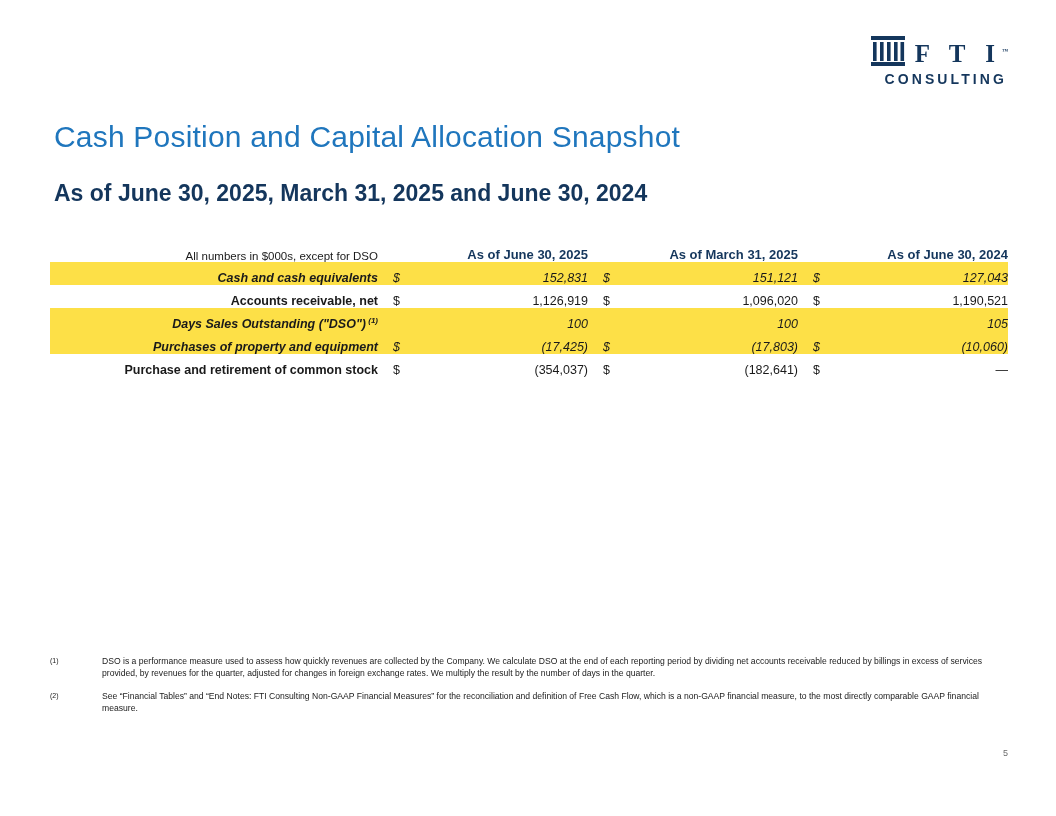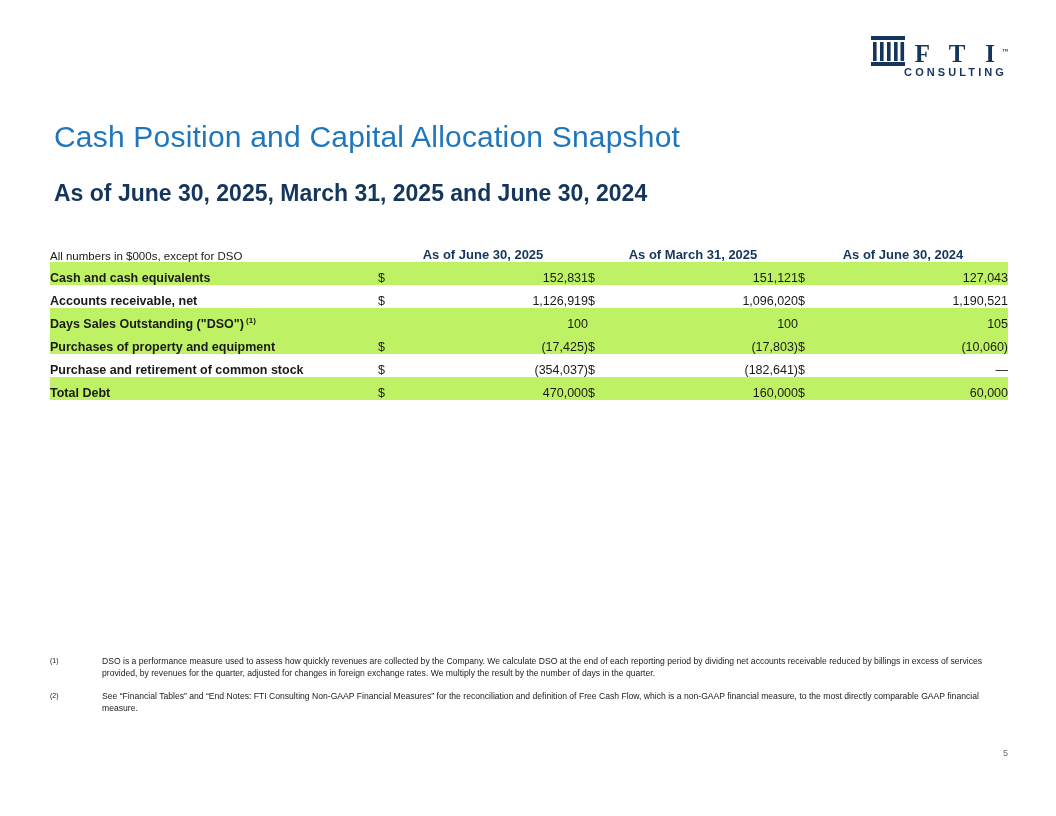--- a/index.html
+++ b/index.html
@@ -42,24 +42,25 @@
     color: #14365c;
     line-height: 1;
   }
   .logo-tm {
     font-size: 6px;
     color: #14365c;
     vertical-align: super;
     letter-spacing: 0;
   }
   .logo-sub {
-    font-size: 11px;
+    font-size: 14px;
     letter-spacing: 3.1px;
     color: #14365c;
     font-weight: 700;
+    margin-top: 5px;
     margin-right: 1px;
   }
 
   
   .slide-title {
     position: absolute;
     left: 54px;
     top: 100px;
     font-size: 30px;
     color: #1f76bd;
@@ -83,20 +84,21 @@
     width: 958px;
   }
   table.fin {
     border-collapse: collapse;
     width: 100%;
     font-size: 12.5px;
   }
   table.fin th, table.fin td {
     padding: 0;
     vertical-align: bottom;
+    text-align: right;
   }
   .hdr-row td, .hdr-row th {
     height: 22px;
     padding-bottom: 3px;
   }
   .hdr-label {
     font-size: 11.5px;
     color: #1a1a1a;
     font-weight: 400;
     text-align: left;
@@ -105,21 +107,22 @@
   .hdr-col {
     color: #14365c;
     font-weight: 700;
     font-size: 13px;
     text-align: center;
   }
   .row {
     height: 23px;
   }
   .row.shaded {
-    background: #bef264;
+    background: #fde047;
+    font-style: italic;
   }
   .cell-label {
     font-weight: 700;
     font-size: 12.5px;
     color: #1a1a1a;
     padding-left: 2px;
     white-space: nowrap;
   }
   .cur {
     width: 16px;
@@ -258,29 +261,20 @@
         </tr>
         <tr class="row">
           <td class="cell-label">Purchase and retirement of common stock</td>
           <td class="cur">$</td>
           <td class="num">(354,037)</td>
           <td class="cur">$</td>
           <td class="num">(182,641)</td>
           <td class="cur">$</td>
           <td class="num">—</td>
         </tr>
-        <tr class="row shaded">
-          <td class="cell-label">Total Debt</td>
-          <td class="cur">$</td>
-          <td class="num">470,000</td>
-          <td class="cur">$</td>
-          <td class="num">160,000</td>
-          <td class="cur">$</td>
-          <td class="num">60,000</td>
-        </tr>
       </tbody>
   </table>
 </div>
 
 <div class="footnotes">
   <div class="fn">
     <div class="fn-marker">(1)</div>
     <div class="fn-text">DSO is a performance measure used to assess how quickly revenues are collected by the Company. We calculate DSO at the end of each reporting period by dividing net accounts receivable reduced by billings in excess of services provided, by revenues for the quarter, adjusted for changes in foreign exchange rates. We multiply the result by the number of days in the quarter.</div>
   </div>
   <div class="fn">

